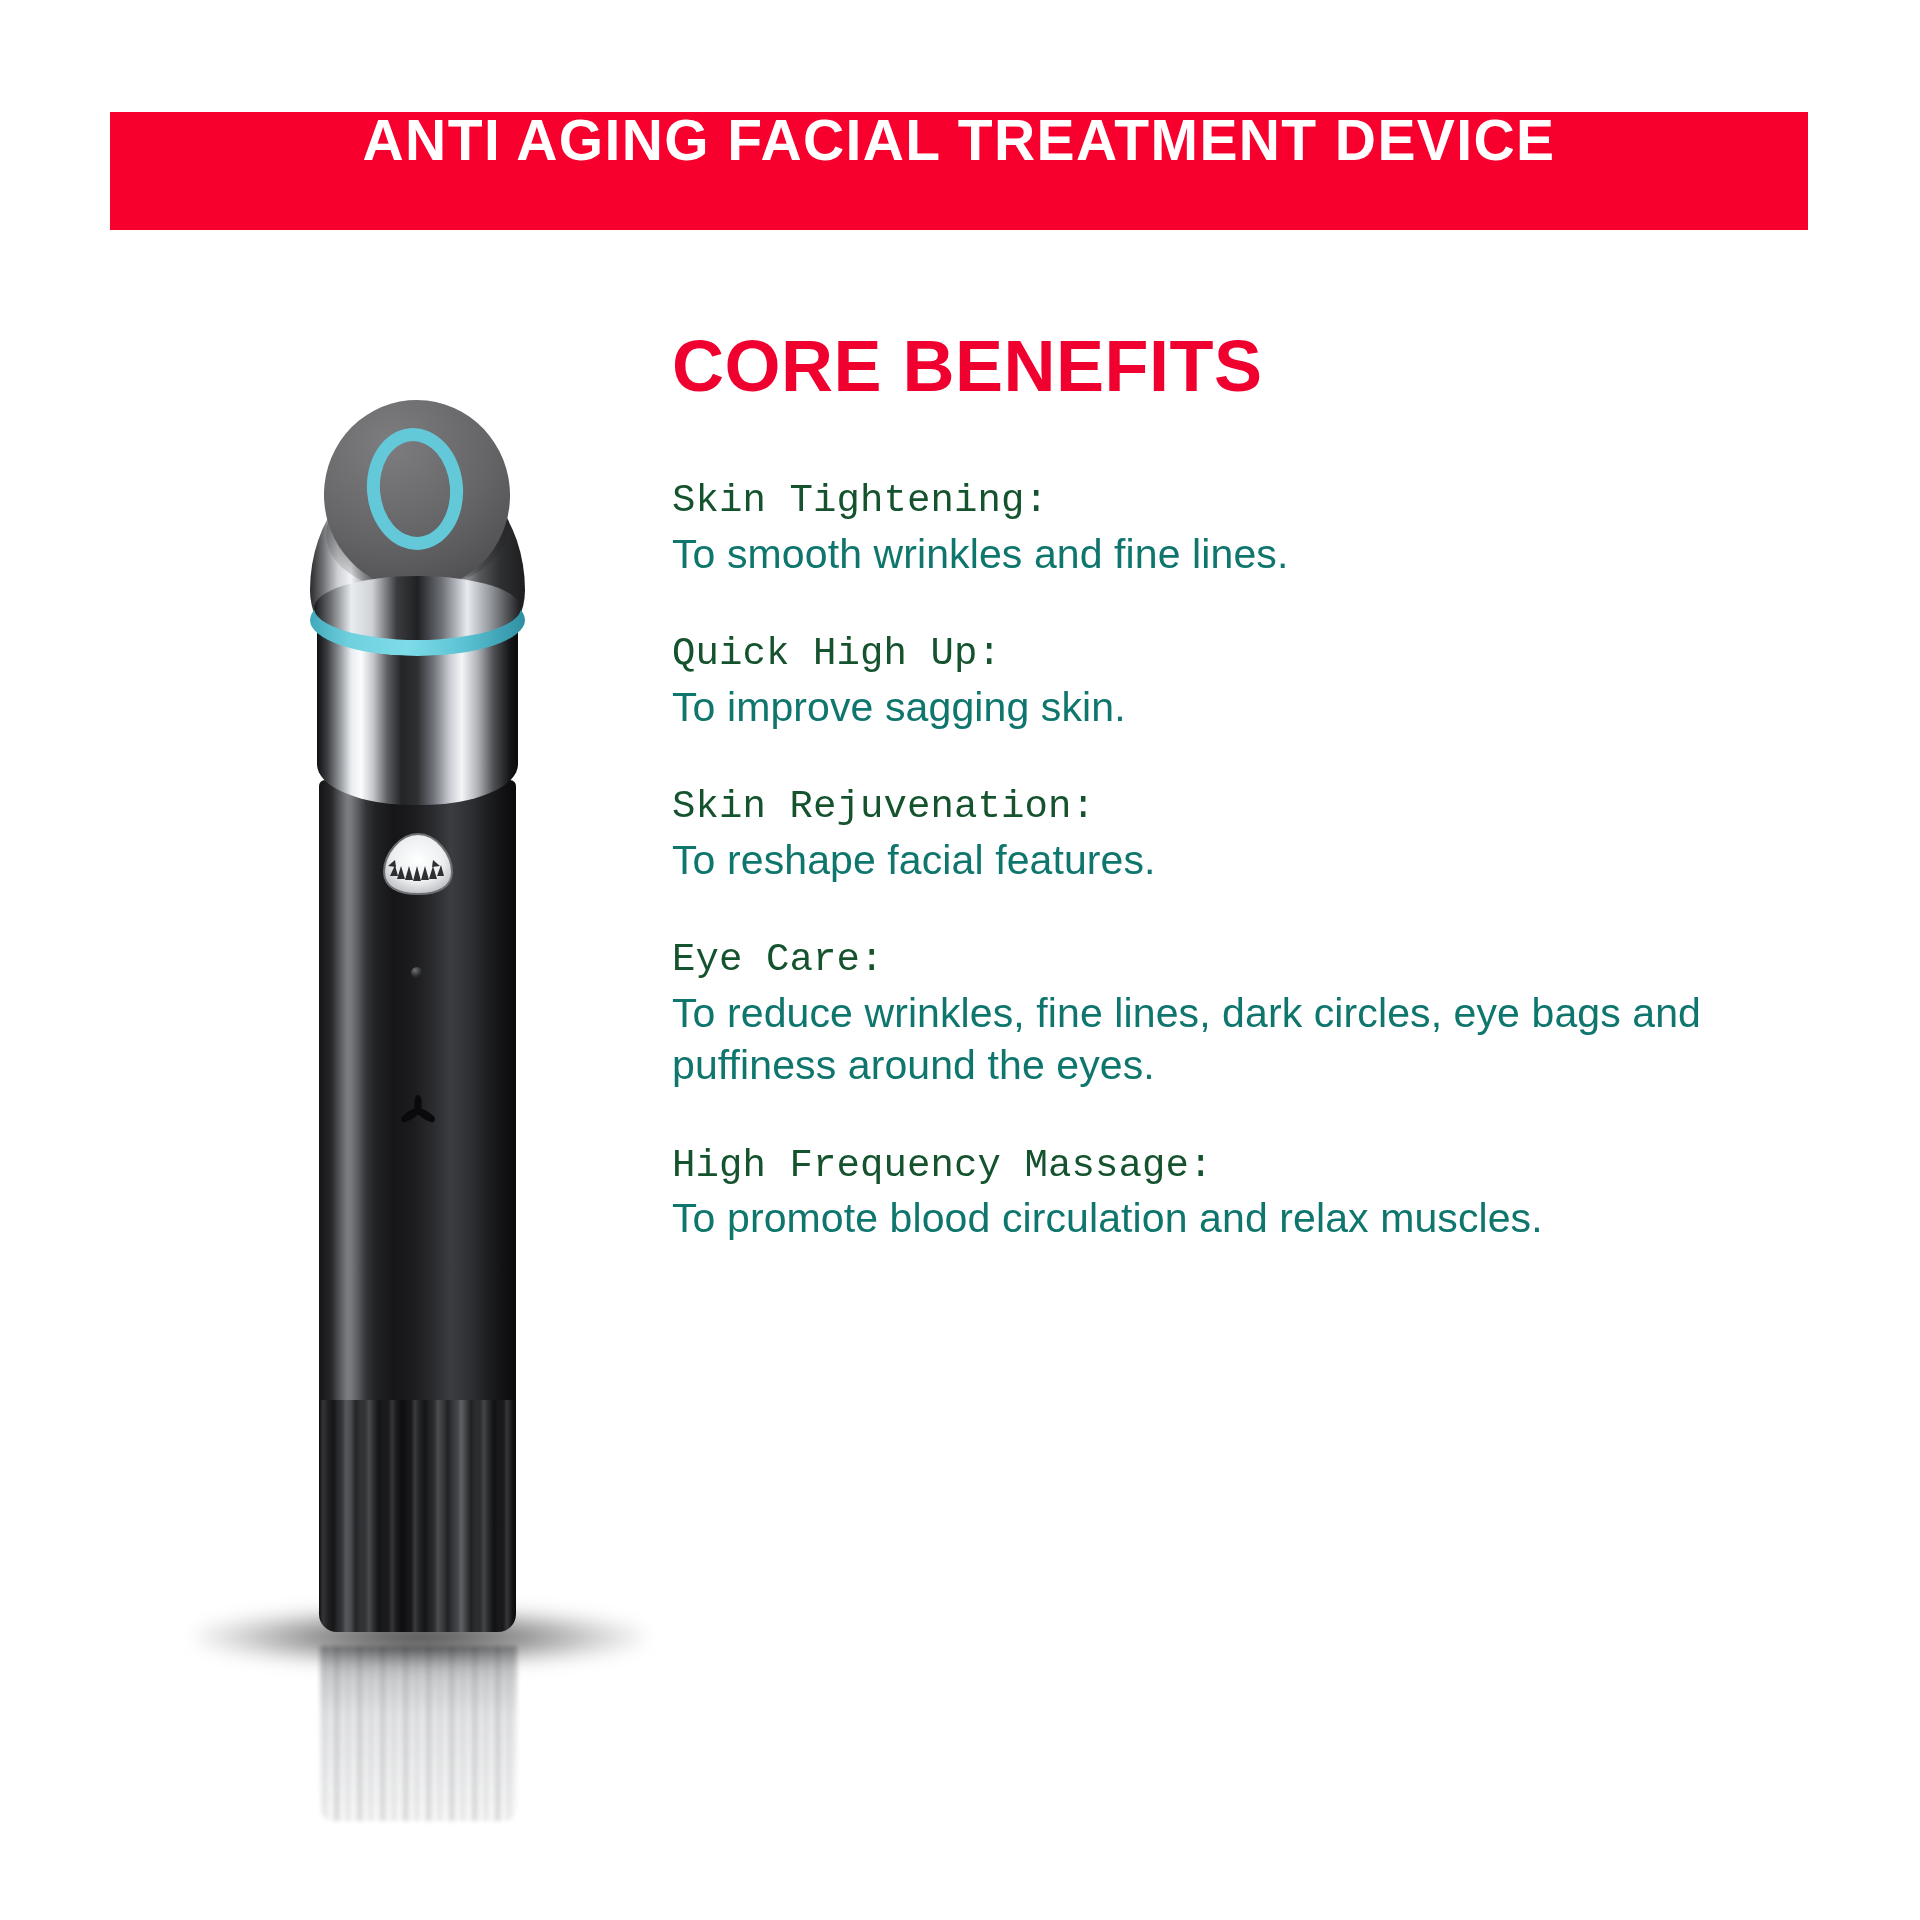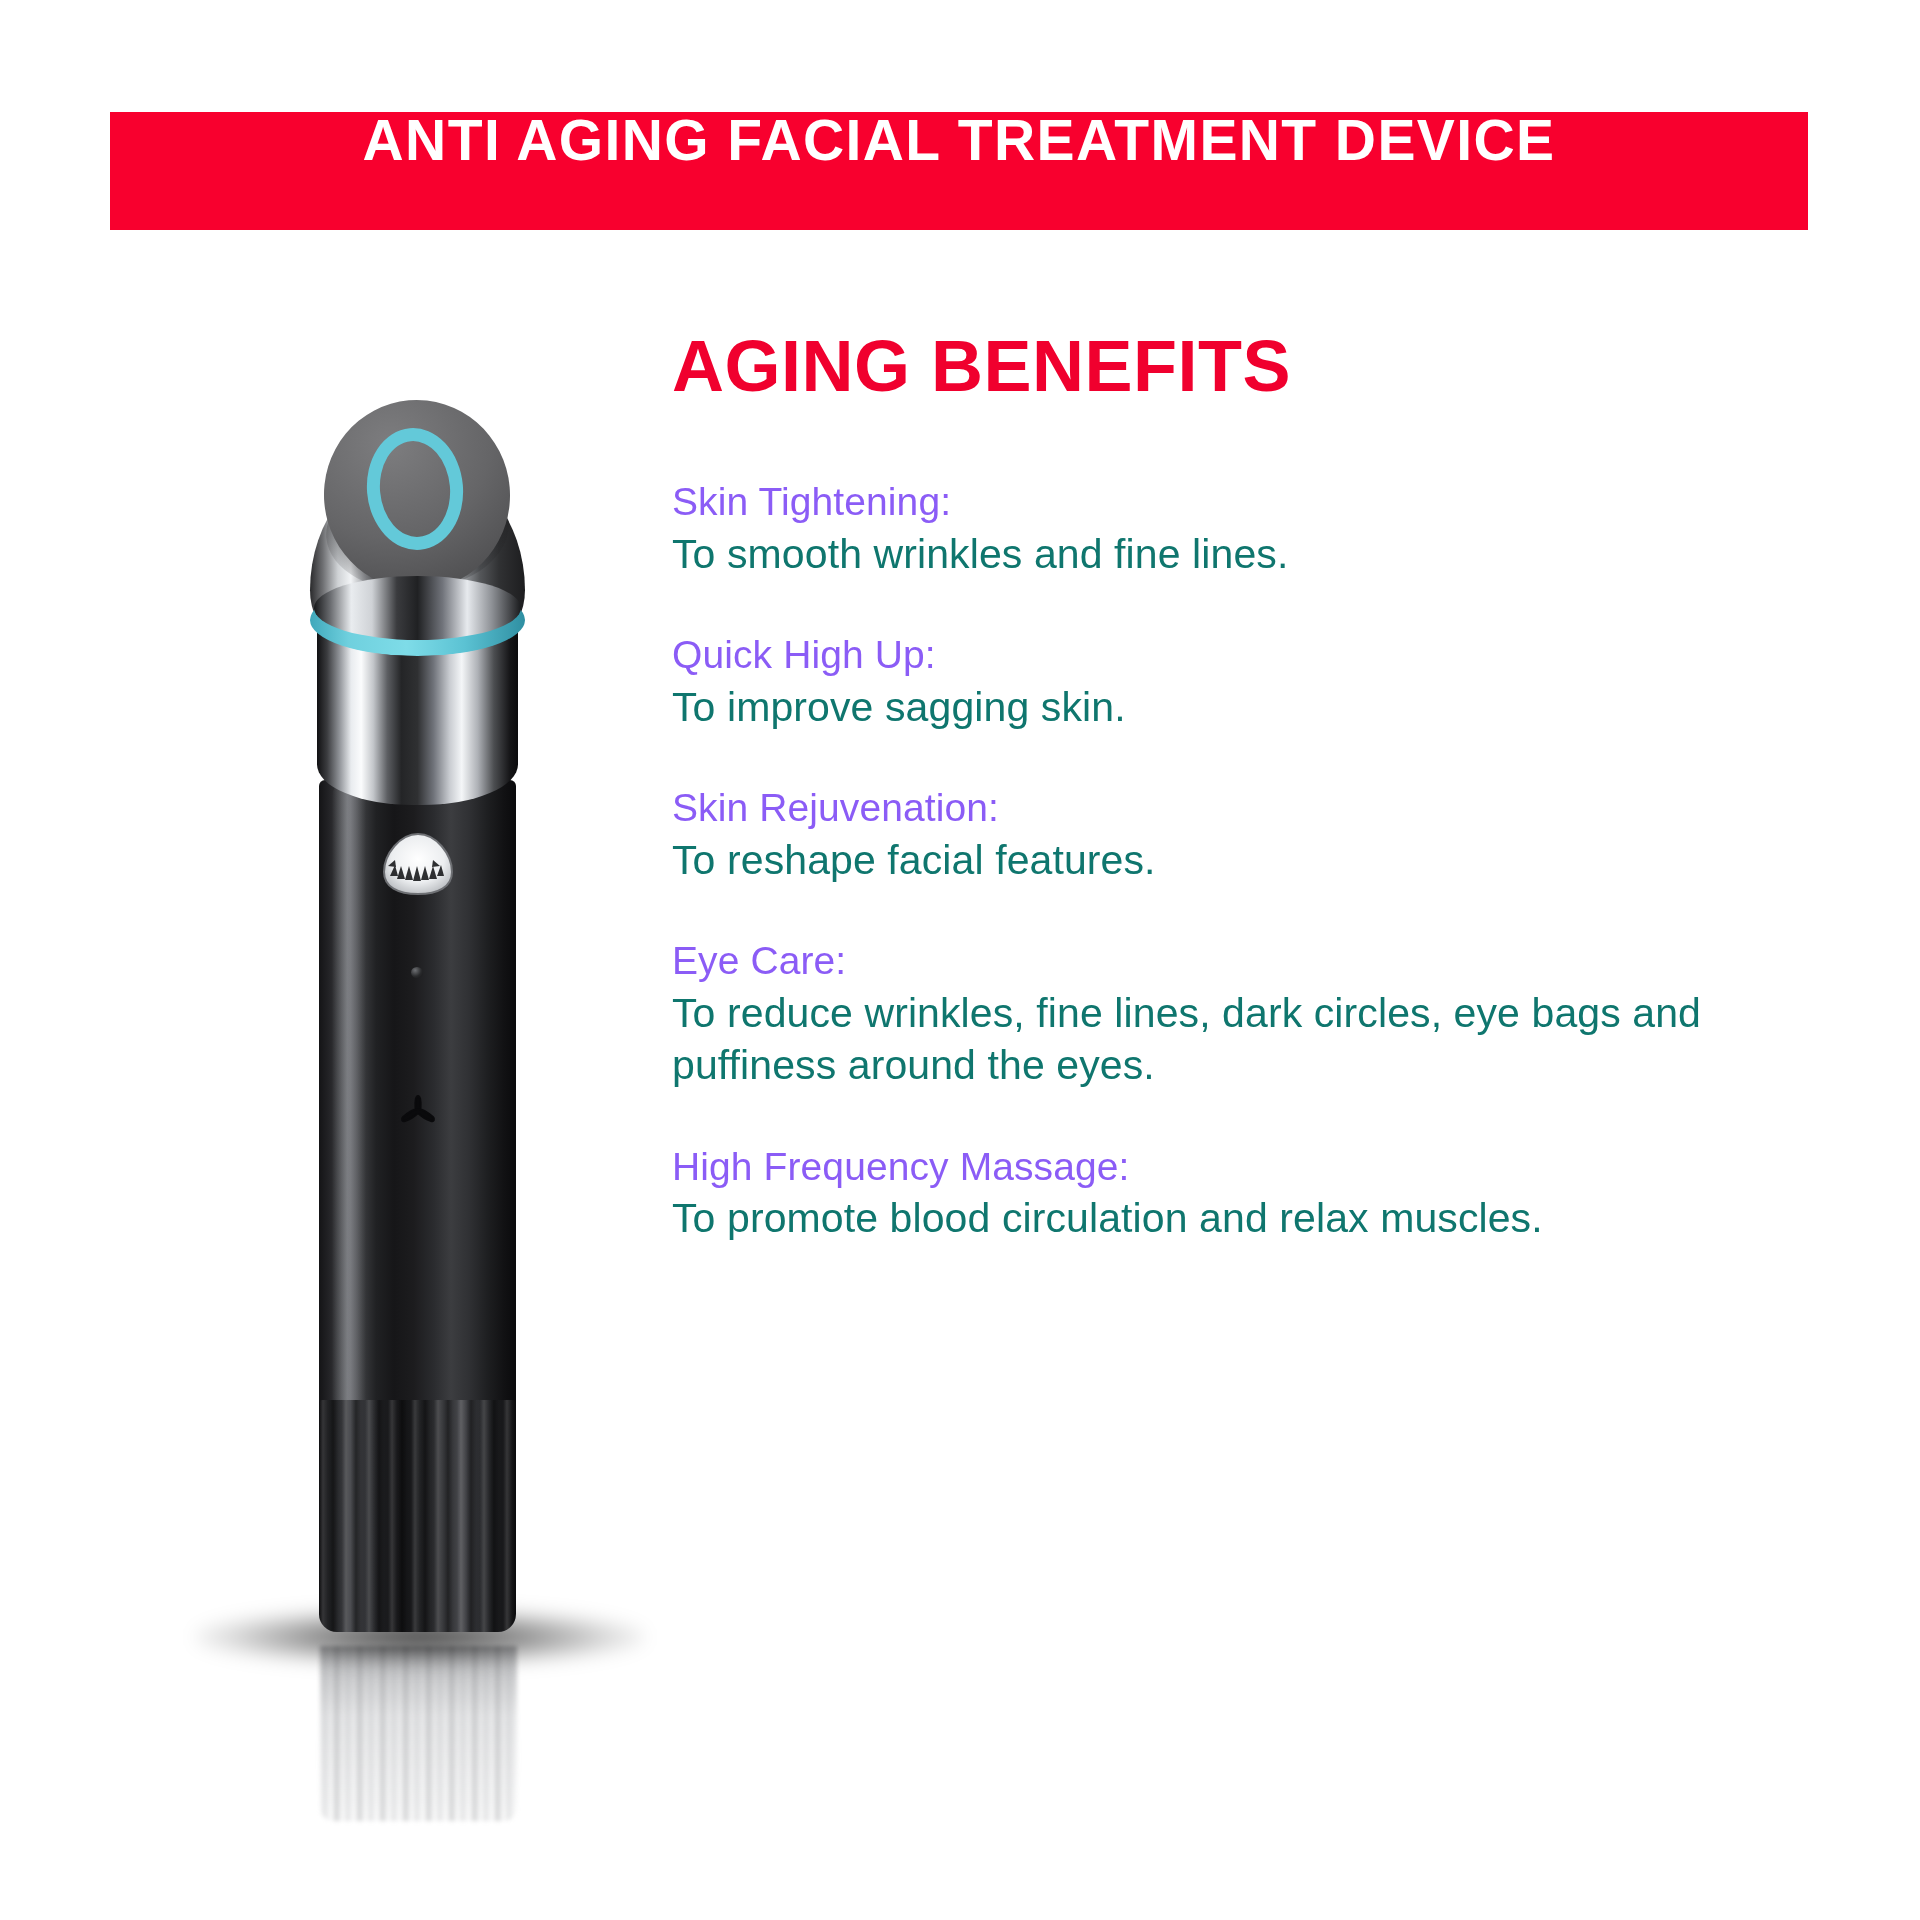--- a/index.html
+++ b/index.html
@@ -322,26 +322,26 @@
     margin: 0 0 76px 0;
     font-family: "Liberation Sans", sans-serif;
   }
   .benefit-item {
     margin-bottom: 51px;
   }
   .benefit-item:last-child {
     margin-bottom: 0;
   }
   .benefit-title {
-    color: #8b5cf6;
+    color: #14532d;
     font-size: 39px;
     line-height: 1.22;
     font-weight: normal;
     letter-spacing: 0.1px;
-    font-family: Liberation Sans, sans-serif;
+    font-family: Liberation Mono, monospace;
   }
   .benefit-desc {
     color: #0f766e;
     font-size: 41px;
     line-height: 1.28;
     font-weight: normal;
     letter-spacing: 0.1px;
     margin-top: 2px;
     font-family: "Liberation Sans", sans-serif;
   }
@@ -412,21 +412,21 @@
             <path d="M26 17 C22 17 18 19 11 25 C9 27 10 30 13 29 C19 27 23 24 26 21 Z"></path>
           </g>
         </svg>
       </div>
 
     </div>
   </div>
 
   <div id="benefits">
 
-    <div id="benefits-heading">AGING BENEFITS</div>
+    <div id="benefits-heading">CORE BENEFITS</div>
 
     <div class="benefit-item">
       <div class="benefit-title">Skin Tightening:</div>
       <div class="benefit-desc">To smooth wrinkles and fine lines.</div>
     </div>
 
     <div class="benefit-item">
       <div class="benefit-title">Quick High Up:</div>
       <div class="benefit-desc">To improve sagging skin.</div>
     </div>

